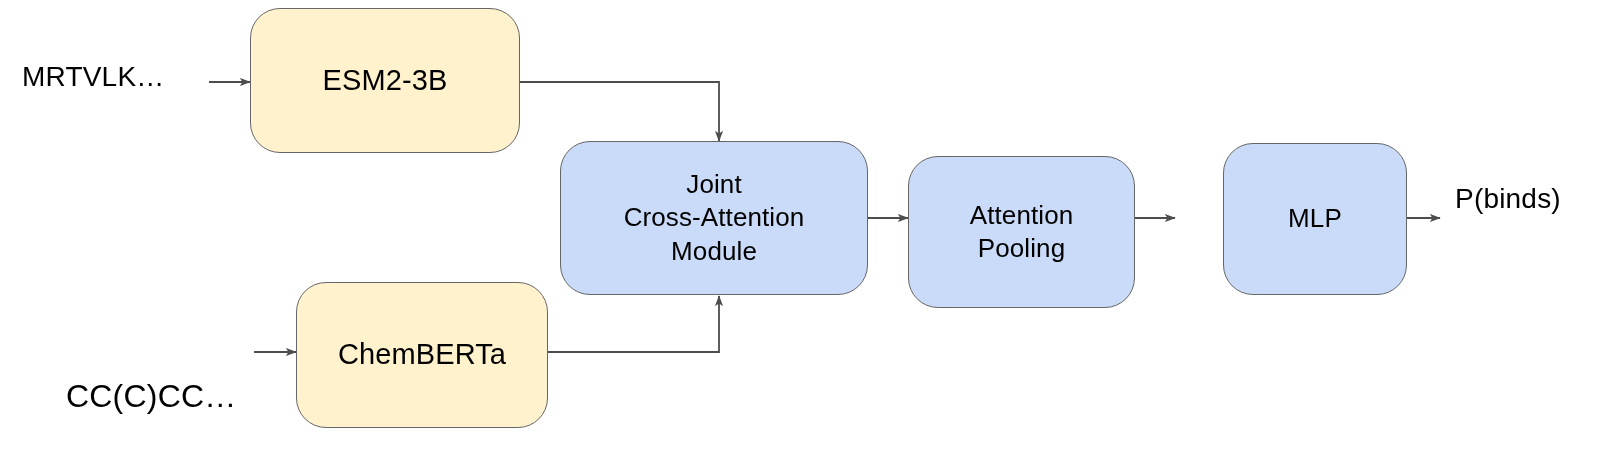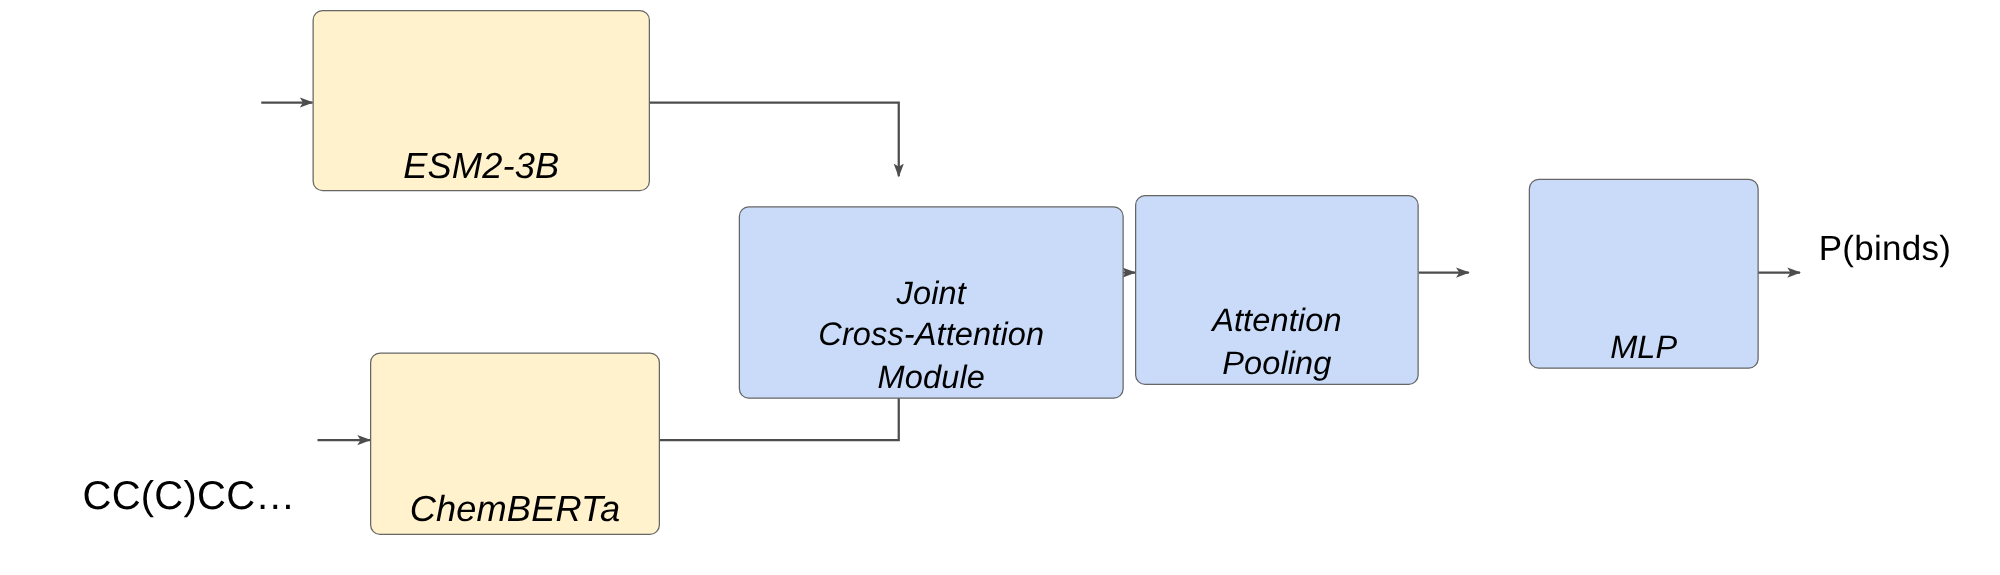--- a/index.html
+++ b/index.html
@@ -26,29 +26,28 @@
     left: 0;
     top: 0;
     width: 1600px;
     height: 460px;
     pointer-events: none;
   }
   .node {
     position: absolute;
     box-sizing: border-box;
     border: 1.6px solid #666666;
-    border-radius: 8px;
+    border-radius: 30px;
     display: flex;
-    align-items: flex-end;
+    align-items: center;
     justify-content: center;
     text-align: center;
     line-height: 1.28;
     color: #000000;
     letter-spacing: 0.1px;
-    font-style: italic;
   }
   .node-encoder {
     background: #fff2cc;
   }
   .node-core {
     background: #c9dbf8;
   }
   .node-label {
     display: block;
     white-space: pre-line;
@@ -94,34 +93,37 @@
 
     <g>
       <line x1="1135" y1="218" x2="1175" y2="218" stroke="#4d4d4d" stroke-width="1.8" marker-end="url(#arrowhead)"></line>
     </g>
 
     <g>
       <line x1="1399" y1="218" x2="1440" y2="218" stroke="#4d4d4d" stroke-width="1.8" marker-end="url(#arrowhead)"></line>
     </g>
   </svg>
 
+  <div class="io-text" style="left:22px; top:61px; font-size:28px;">
+    <span>MRTVLK…</span>
+  </div>
 
   <div class="io-text" style="left:66px; top:331px; font-size:32px;margin-top:47px;">
     <span>CC(C)CC…</span>
   </div>
 
   <div class="node node-encoder" style="left:250px; top:8px; width:270px; height:145px; font-size:29px;">
     <span class="node-label">ESM2-3B</span>
   </div>
 
-  <div class="node node-encoder" style="left:296px; top:282px; width:232px; height:146px; font-size:29px;">
+  <div class="node node-encoder" style="left:296px; top:282px; width:252px; height:146px; font-size:29px;">
     <span class="node-label">ChemBERTa</span>
   </div>
 
-  <div class="node node-core" style="left:591px; top:141px; width:308px; height:154px; font-size:26px;margin-top:24px;">
+  <div class="node node-core" style="left:560px; top:141px; width:308px; height:154px; font-size:26px;">
     <span class="node-label">Joint
 Cross-Attention
 Module</span>
   </div>
 
   <div class="node node-core" style="left:908px; top:156px; width:227px; height:152px; font-size:26px;">
     <span class="node-label">Attention
 Pooling</span>
   </div>
 

